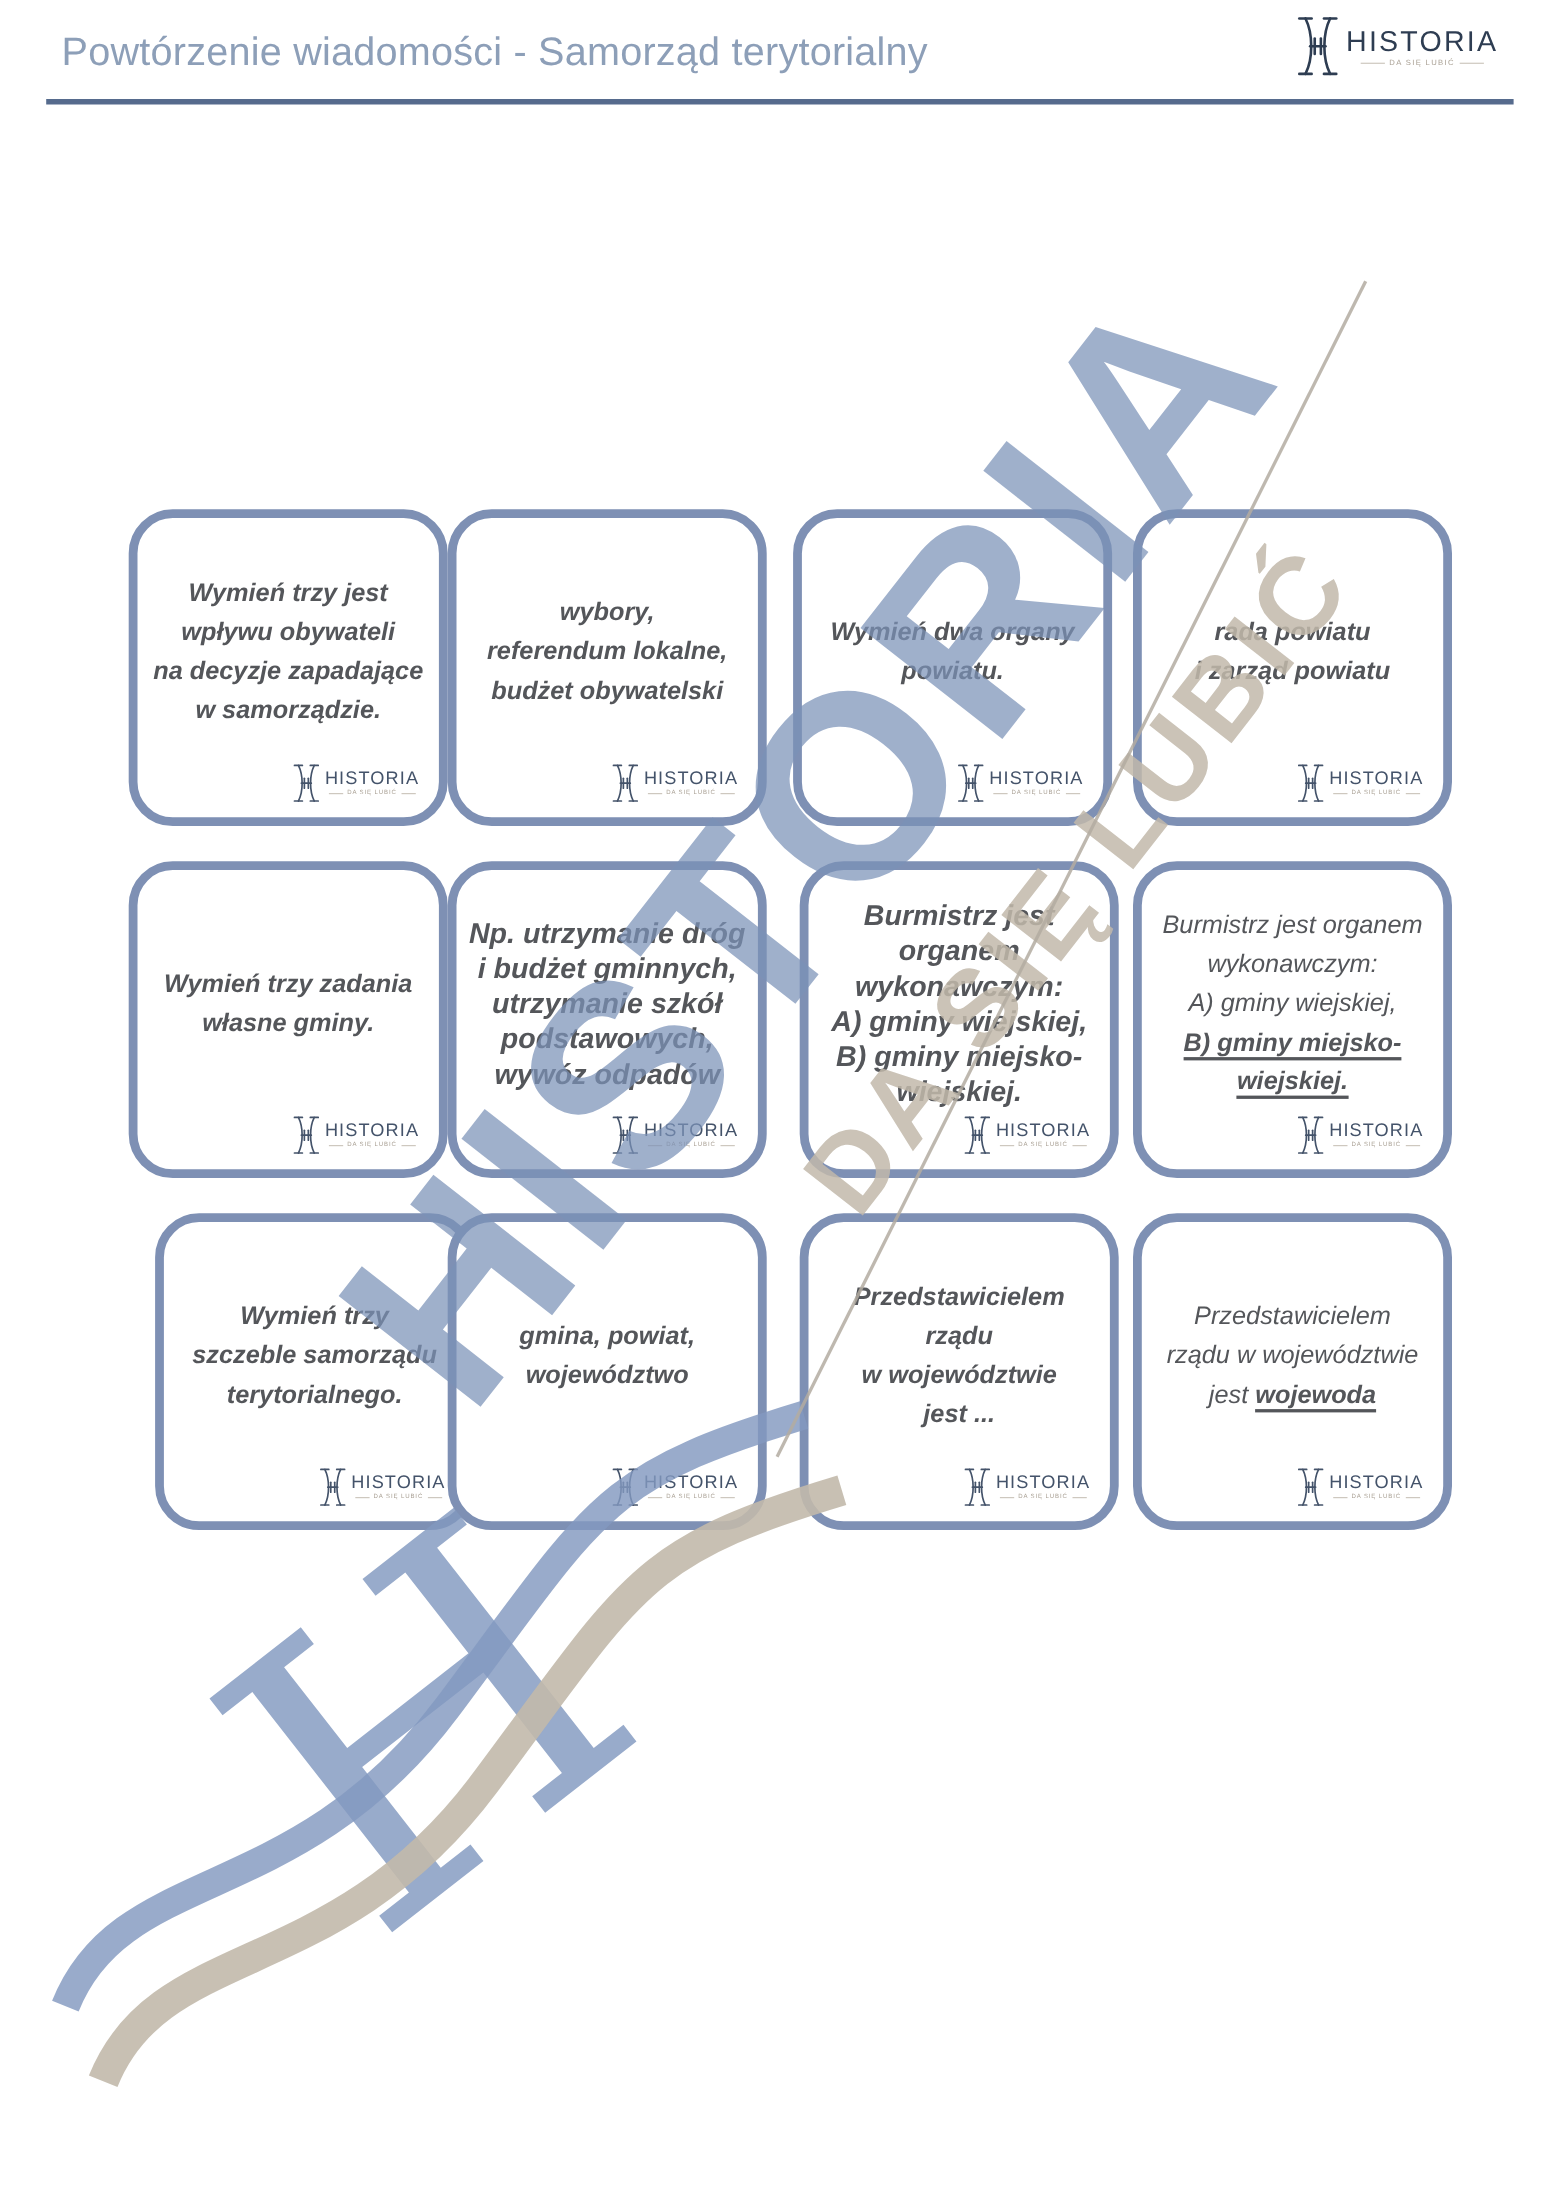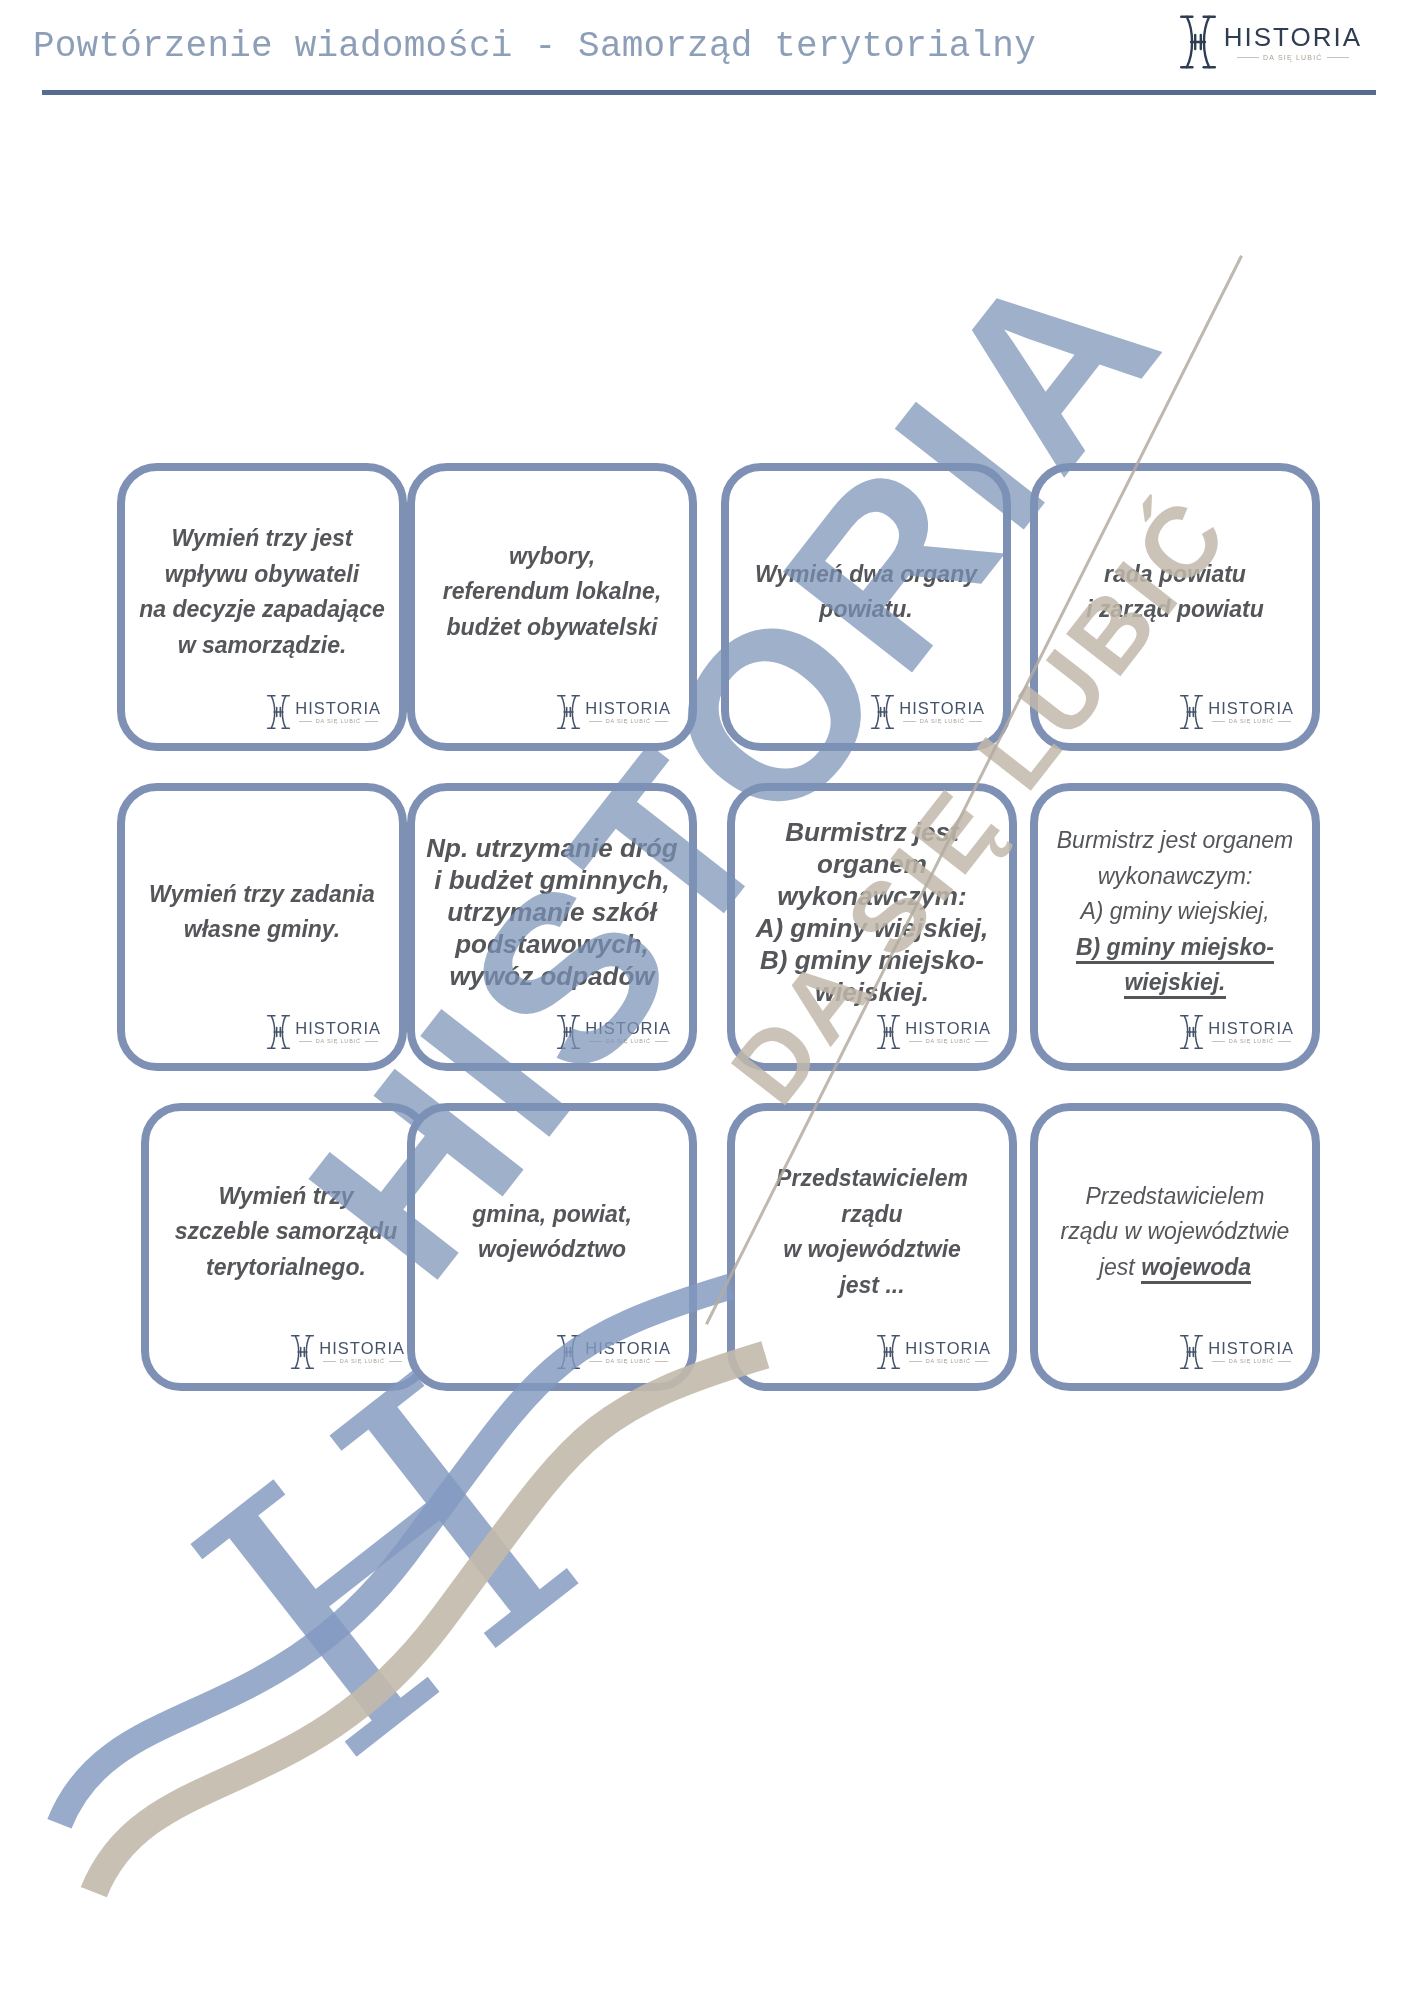--- a/index.html
+++ b/index.html
@@ -2,22 +2,22 @@
 <html><head>
 <meta charset="utf-8">
 <style>
   html,body{margin:0;padding:0;}
   body{
     width:1414px;height:2000px;position:relative;overflow:hidden;
     background:#ffffff;font-family:"Liberation Sans",sans-serif;
   }
   
   .page-title{
-    position:absolute;left:33px;top:26px;
-    font-family:Liberation Mono, monospace;font-weight:400;
+    position:absolute;left:56px;top:26px;
+    font-family:Liberation Sans, sans-serif;font-weight:400;
     font-size:36px;letter-spacing:0.2px;color:#8d9fb8;white-space:nowrap;
     z-index:10;
   }
   .header-rule{
     position:absolute;left:42px;right:38px;top:90px;height:5px;
     background:#566b8d;z-index:10;
   }
   .brand{
     position:absolute;top:12px;right:52px;display:flex;align-items:center;gap:5px;z-index:10;
   }

